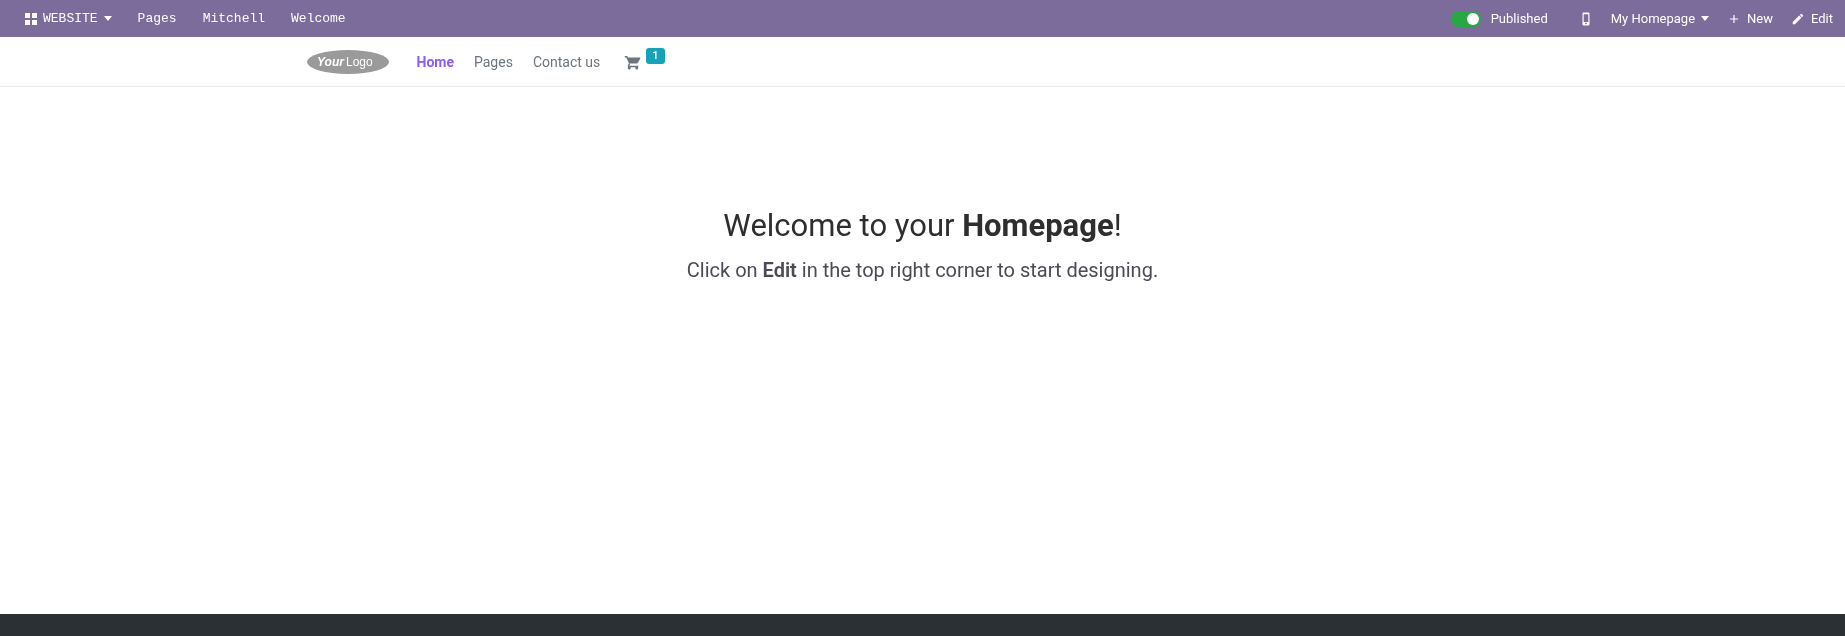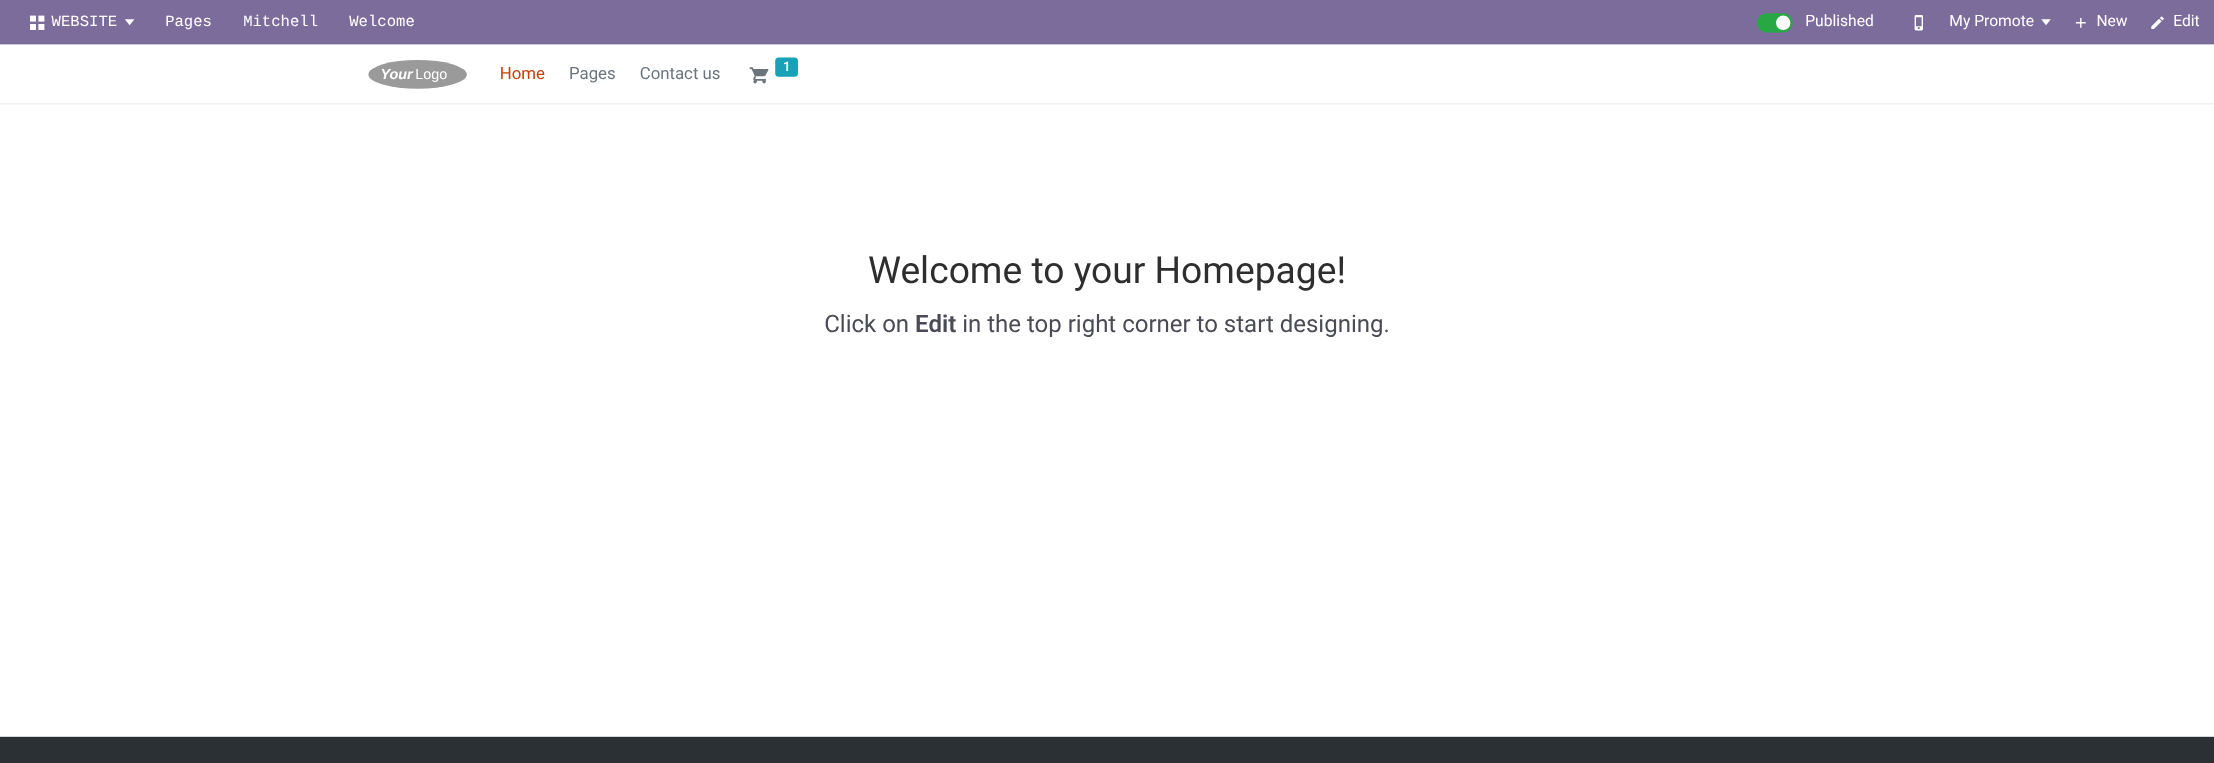--- a/index.html
+++ b/index.html
@@ -73,21 +73,21 @@
 
   .logo {
     width: 90px; height: 30px;
     display: inline-flex; align-items: center; justify-content: flex-start;
     margin-right: 24px;
   }
   .logo svg { width: 90px; height: 30px; }
 
   .nav-links { display: flex; align-items: center; gap: 20px; }
   .nav-link { color: #6c757d; cursor: pointer; font-size: 14px; }
-  .nav-link.active { color: #c2410c; font-weight: 400; }
+  .nav-link.active { color: #8b5cf6; font-weight: 700; }
 
   .cart {
     display: inline-flex; align-items: center; gap: 4px;
     margin-left: 24px; cursor: pointer; color: #6c757d;
   }
   .cart-badge {
     background: #17a2b8; color: #fff;
     font-size: 11px; font-weight: 600;
     padding: 1px 6px; border-radius: 3px;
     line-height: 14px;
@@ -109,21 +109,21 @@
     flex-direction: column;
     align-items: center;
     padding-top: 120px;
   }
   .hero-title {
     font-size: 31px;
     font-weight: 400;
     color: #2e2e2e;
     margin-bottom: 14px;
   }
-  .hero-title b { font-weight: 400; }
+  .hero-title b { font-weight: 700; }
   .hero-sub {
     font-size: 20px;
     color: #4b4b56;
   }
   .hero-sub b { font-weight: 600; }
 
   .footer-bar {
     height: 22px;
     background: #2b3034;
     width: 100%;
@@ -167,21 +167,21 @@
     <div class="admin-item" style="gap:10px;">
       <span class="toggle"></span>
       <span>Published</span>
     </div>
     <div class="admin-item" style="padding:0;">
       <svg class="icon-svg" viewBox="0 0 24 24">
           <path d="M16 1H8C6.9 1 6 1.9 6 3v18c0 1.1.9 2 2 2h8c1.1 0 2-.9 2-2V3c0-1.1-.9-2-2-2zm-4 20c-.83 0-1.5-.67-1.5-1.5S11.17 18 12 18s1.5.67 1.5 1.5S12.83 21 12 21zm4-4H8V4h8v13z"></path>
         </svg>
     </div>
     <div class="admin-item" style="padding:0;">
-      <span>My Promote</span>
+      <span>My Homepage</span>
       <span class="caret-down"></span>
     </div>
     <div class="admin-item" style="padding:0;">
       <svg class="icon-svg" viewBox="0 0 24 24">
           <path d="M19 13h-6v6h-2v-6H5v-2h6V5h2v6h6v2z"></path>
         </svg>
       <span>New</span>
     </div>
     <div class="admin-item" style="padding:0;">
       <svg class="icon-svg" viewBox="0 0 24 24">

